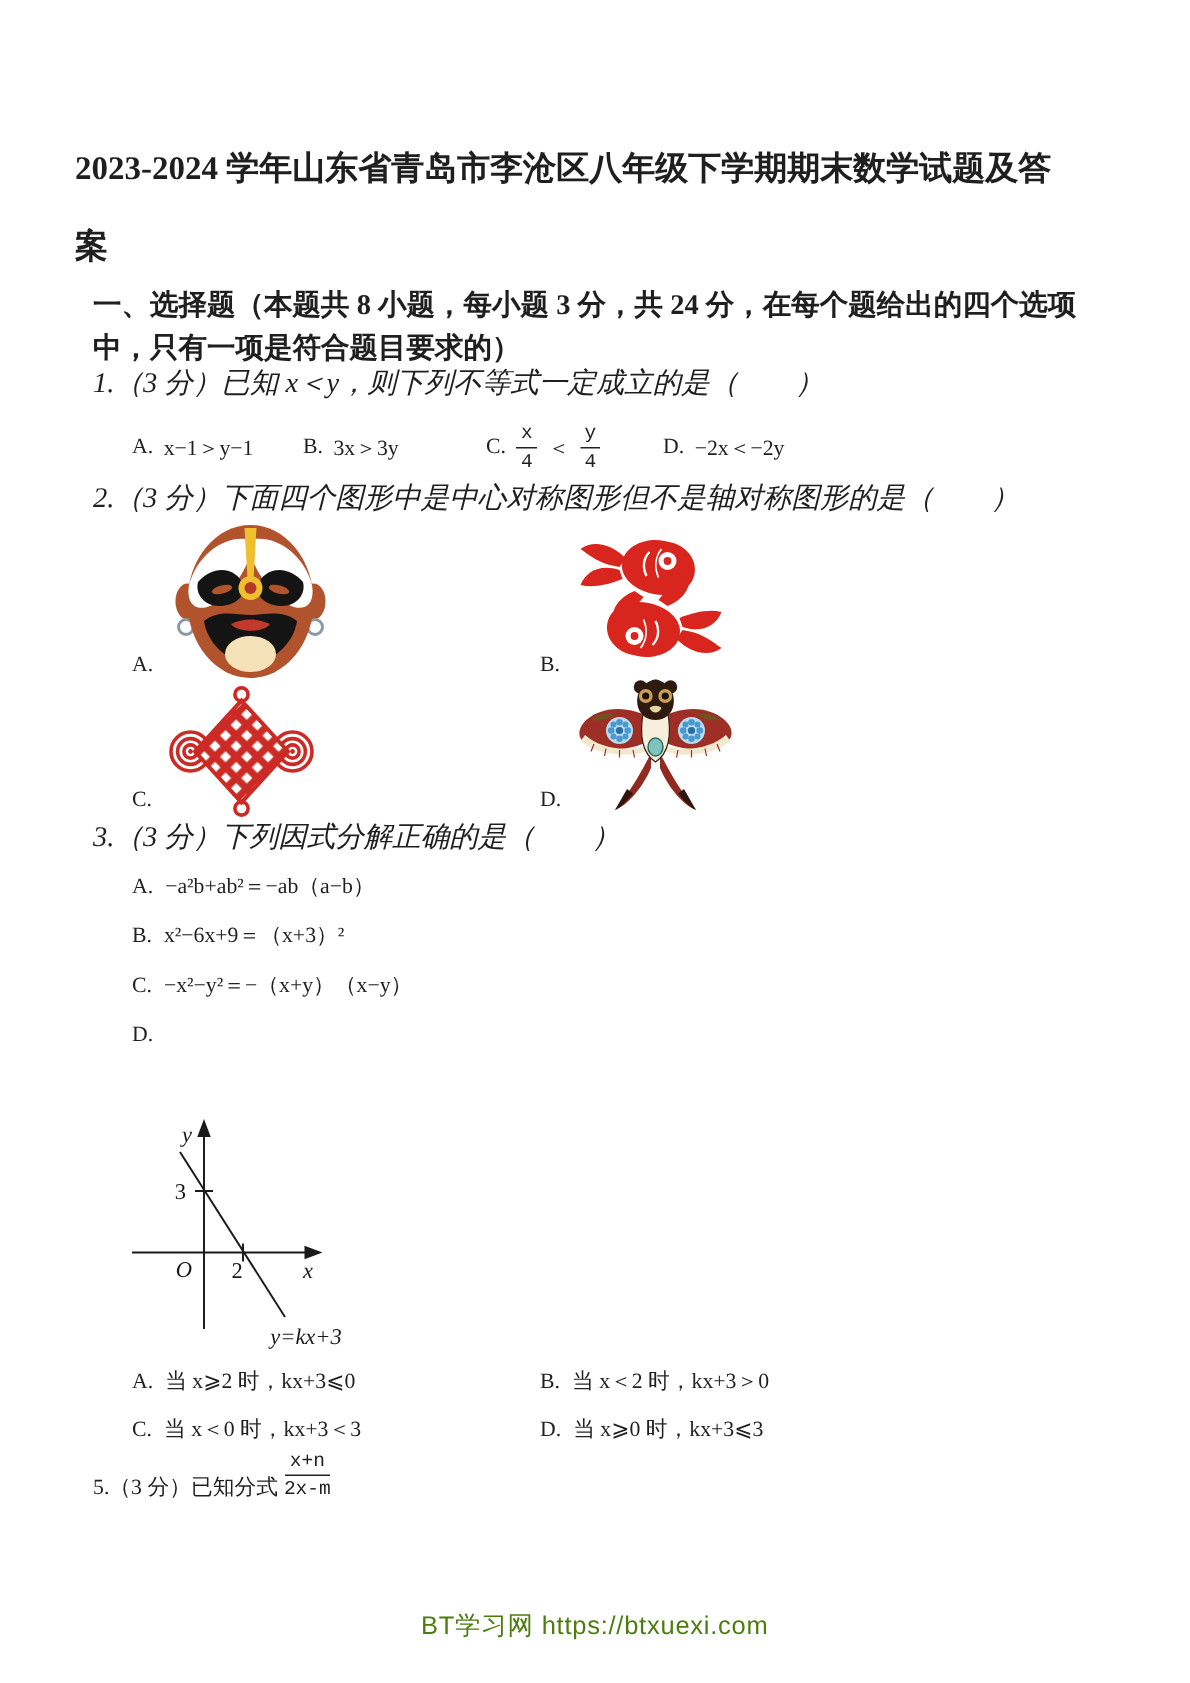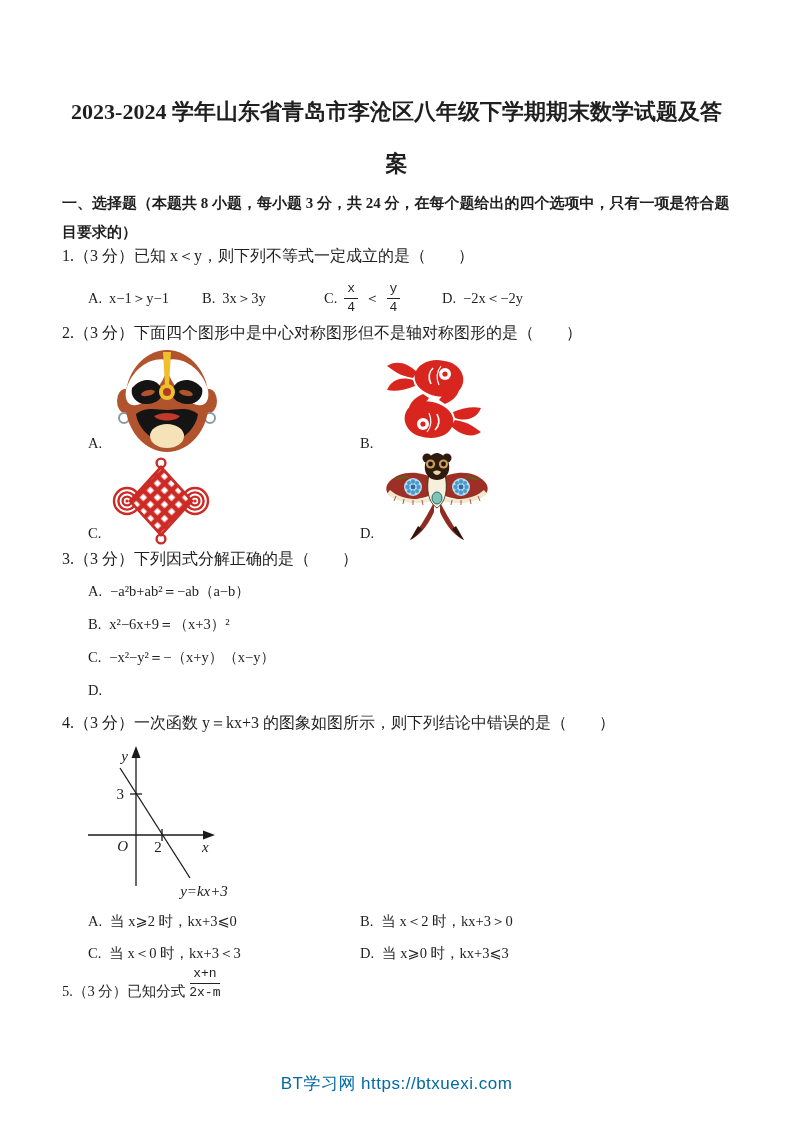--- a/index.html
+++ b/index.html
@@ -1,24 +1,24 @@
 <!DOCTYPE html>
 <html><head>
 <meta charset="utf-8">
 <style>
   html,body{margin:0;padding:0;background:#ffffff;}
   .page{
     position:relative;width:793px;height:1122px;margin:0 auto;background:#fff;
     font-family:"Liberation Serif","DejaVu Serif",serif;color:#1f1f1f;overflow:hidden;
   }
   .title{position:absolute;top:86px;left:50px;width:693px;margin:0;
-    text-align:center;font-size:22px;line-height:52px;font-weight:700;font-family:Liberation Serif, serif;}
+    font-size:22px;line-height:52px;font-weight:700;font-family:Liberation Serif, serif;}
   .section-header{position:absolute;top:189px;left:62px;width:676px;
-    font-weight:700;font-size:15px;line-height:29px;}
-  .stem{font-size:16px;line-height:21px;}
+    font-weight:700;font-size:19px;line-height:29px;}
+  .stem{font-size:19px;line-height:21px;font-style:italic;}
   .q1{position:absolute;top:245px;left:62px;width:690px;}
   .q1-options{display:flex;align-items:center;margin-left:26px;margin-top:8px;height:48px;}
   .opt{display:flex;align-items:center;gap:7px;font-size:14.5px;}
   .o-a{width:114px;}.o-b{width:122px;}.o-c{width:118px;}
   .frac{display:inline-flex;flex-direction:column;align-items:center;
     font-family:"Liberation Mono","DejaVu Sans Mono",monospace;font-size:13px;line-height:16px;}
   .frac .num{border-bottom:1.3px solid #222;padding:0 3px 1px;}
   .frac .den{padding-top:1px;}
   .q2{position:absolute;top:322px;left:62px;width:690px;}
   .img-row{position:absolute;left:88px;width:660px;display:flex;}
@@ -34,21 +34,21 @@
   .graph{position:absolute;top:744px;left:84px;}
   .graph text{font-family:"Liberation Serif","DejaVu Serif",serif;font-size:15px;fill:#1a1a1a;}
   .graph .it{font-style:italic;}
   .q4-options{position:absolute;top:911px;left:88px;width:660px;font-size:14.5px;}
   .q4-options .orow{display:flex;line-height:21px;margin-bottom:11px;}
   .q4-options .ocol{display:flex;gap:8px;}
   .q4-options .col1{width:272px;}
   .q5{position:absolute;top:966px;left:62px;width:710px;display:flex;align-items:flex-end;font-size:14.5px;}
   .q5 .frac{margin:0 4px;}
   .footer{position:absolute;top:1072px;left:0;width:100%;text-align:center;
-    font-family:"Liberation Sans","DejaVu Sans",sans-serif;font-size:17px;color:#0369a1;letter-spacing:.5px;}
+    font-family:"Liberation Sans","DejaVu Sans",sans-serif;font-size:17px;color:#4d7c0f;letter-spacing:.5px;}
 </style>
 </head>
 <body>
 
 <div class="page">
 
   <h1 class="title">
     <div>2023-2024 学年山东省青岛市李沧区八年级下学期期末数学试题及答</div>
     <div>案</div>
   </h1>
@@ -219,23 +219,20 @@
     </div>
     <div class="opt-line">
       <span>C.</span>
       <span>−x²−y²＝−（x+y）（x−y）</span>
     </div>
     <div class="opt-line">
       <span>D.</span>
     </div>
   </div>
 
-  <div class="q4">
-    <div class="stem">4.（3 分）一次函数 y＝kx+3 的图象如图所示，则下列结论中错误的是（　　）</div>
-  </div>
 
   <svg class="graph" width="178" height="160" viewBox="0 0 178 160">
     <g stroke="#1a1a1a" stroke-width="1.3">
       <line x1="52" y1="9" x2="52" y2="142"></line>
       <line x1="4" y1="91" x2="124" y2="91"></line>
       <line x1="46" y1="50" x2="58" y2="50"></line>
       <line x1="78" y1="85" x2="78" y2="97"></line>
     </g>
     <line x1="36" y1="24" x2="106" y2="134" stroke="#1a1a1a" stroke-width="1.3"></line>
     <polygon points="52,2 47.5,14 56.5,14" fill="#1a1a1a"></polygon>

